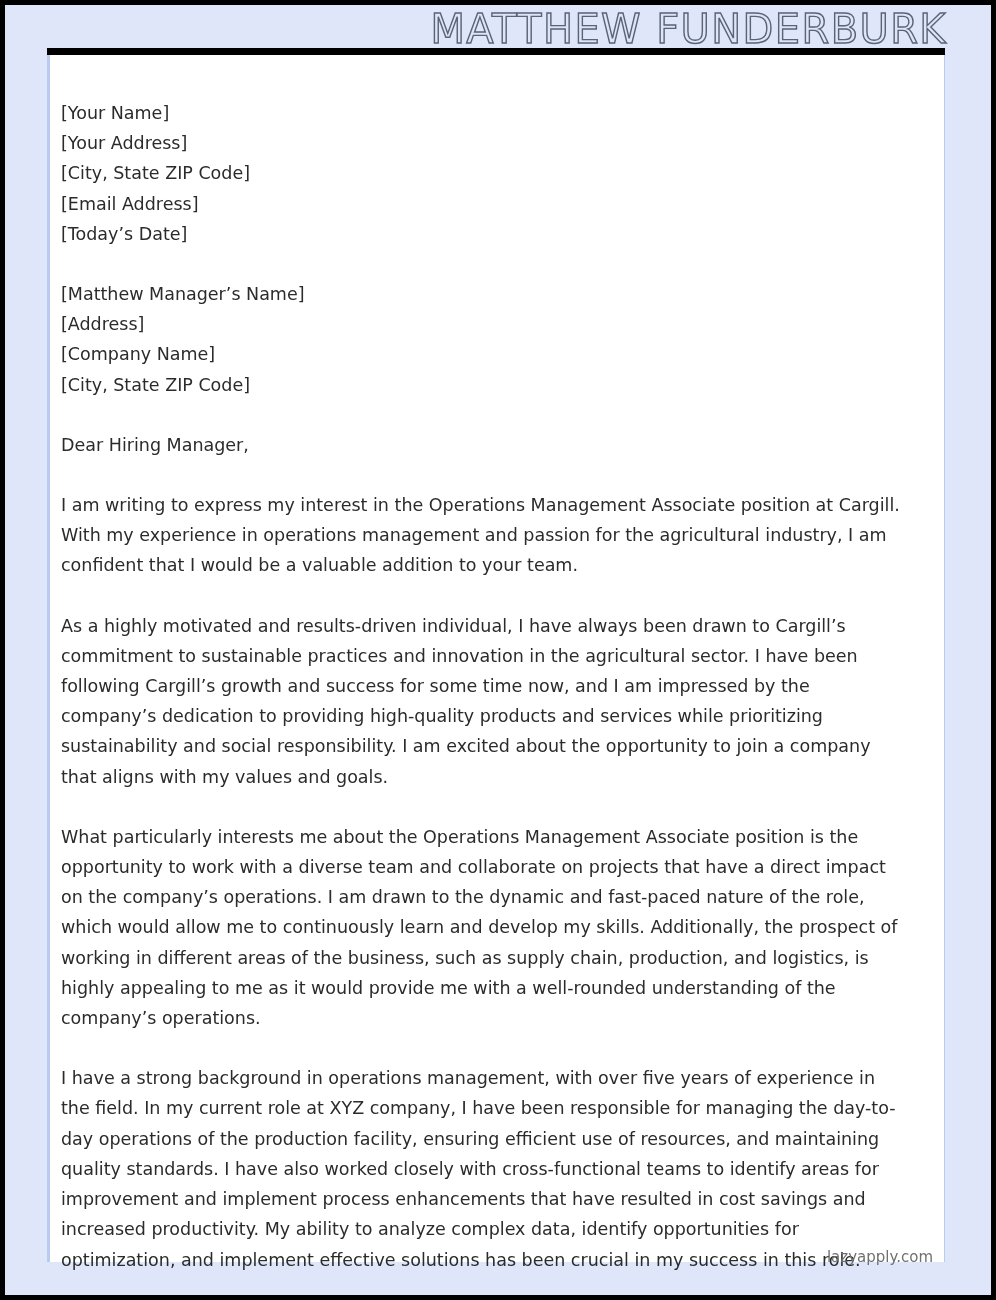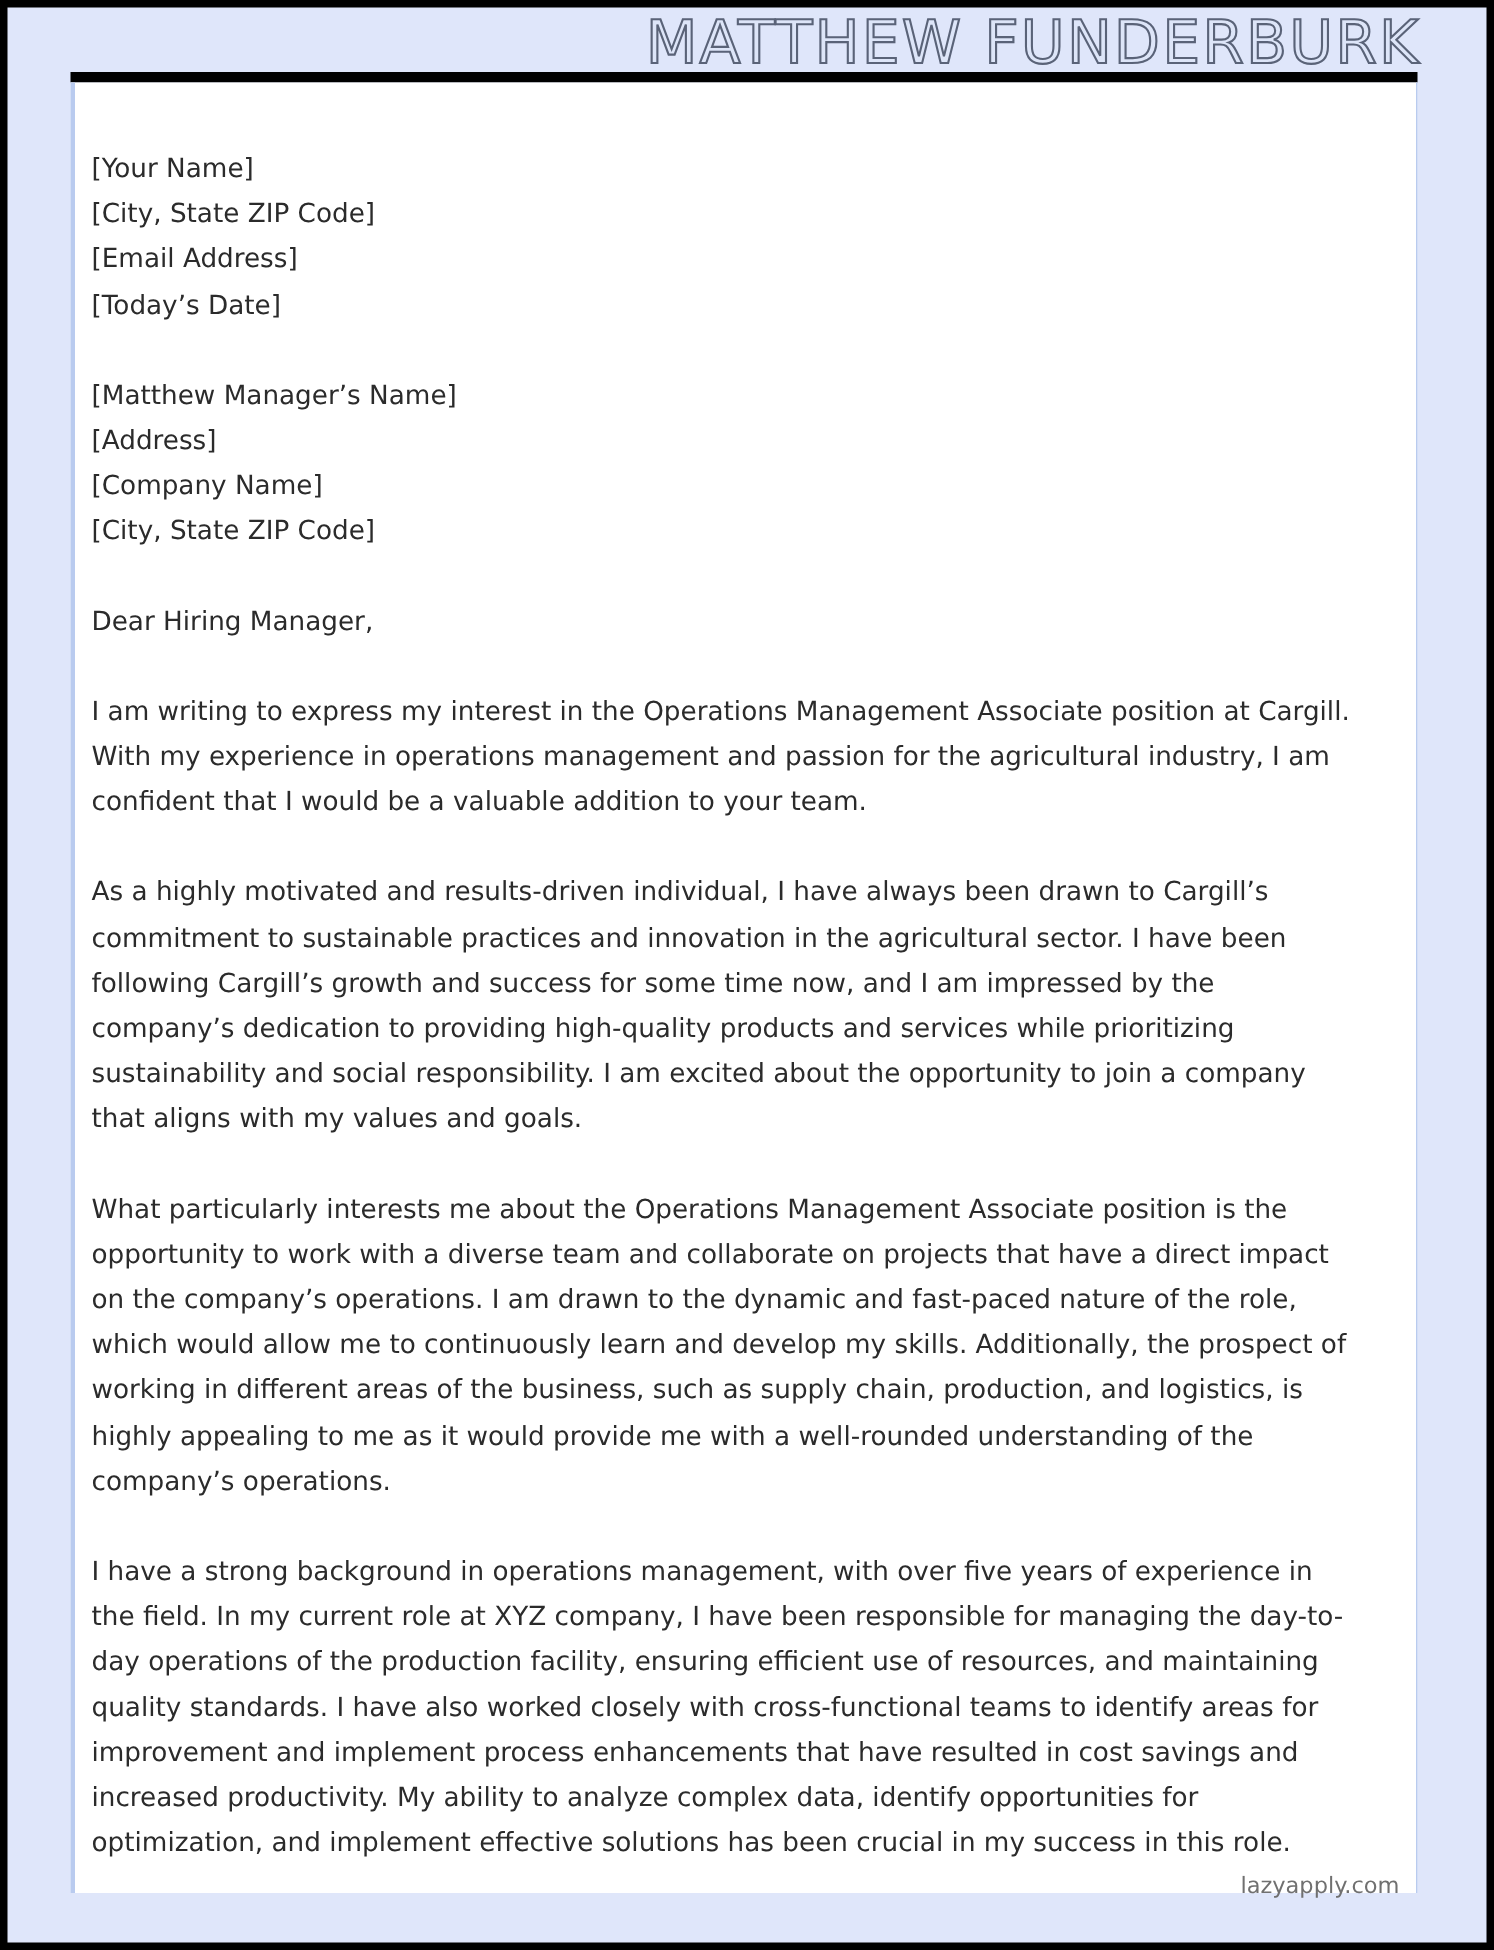--- a/index.html
+++ b/index.html
@@ -125,20 +125,21 @@
   </div>
 
   <div class="page-rule"></div>
 
   <div class="sheet"></div>
 
   <div class="letter">
 
     <div class="addr-block">
       <div class="addr-line">[Your Name]</div>
+      <div class="addr-line">[Your Address]</div>
       <div class="addr-line">[City, State ZIP Code]</div>
       <div class="addr-line">[Email Address]</div>
       <div class="addr-line">[Today’s Date]</div>
     </div>
 
     <div class="addr-block">
       <div class="addr-line">[Matthew Manager’s Name]</div>
       <div class="addr-line">[Address]</div>
       <div class="addr-line">[Company Name]</div>
       <div class="addr-line">[City, State ZIP Code]</div>

